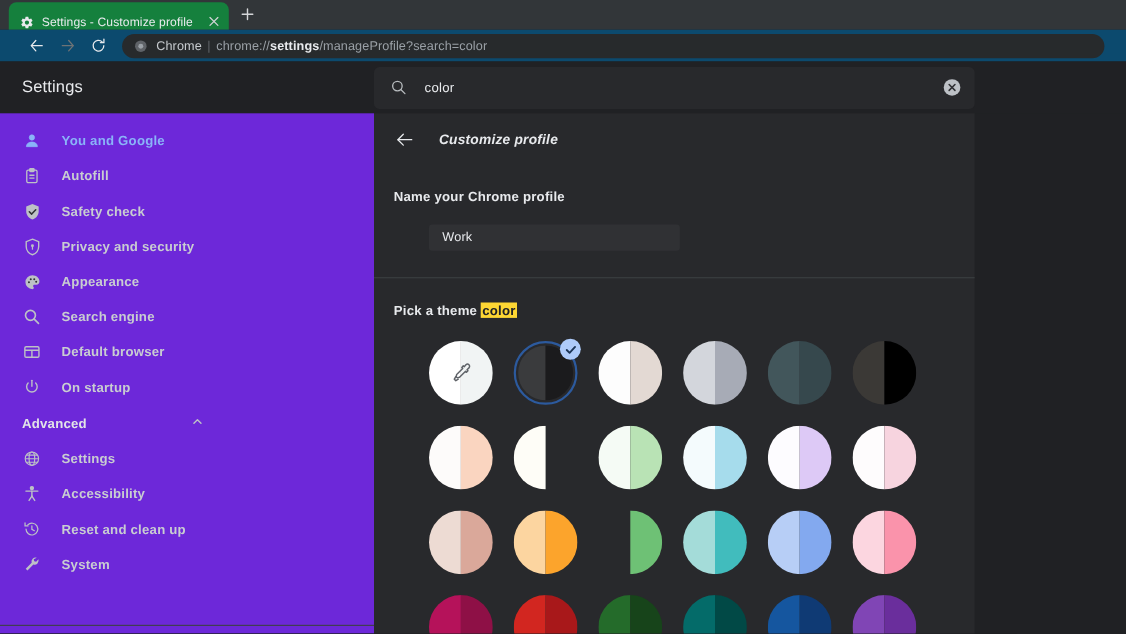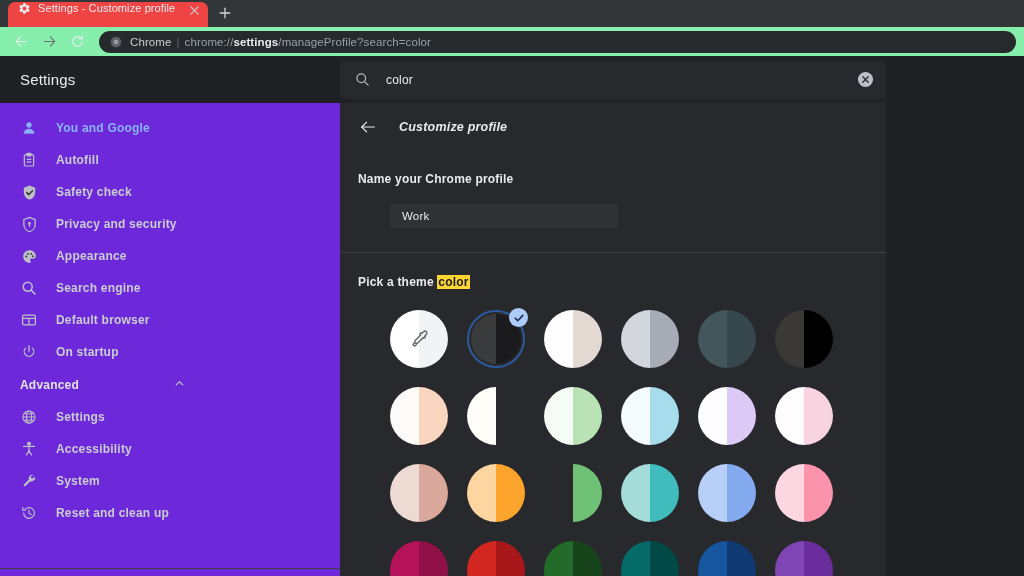--- a/index.html
+++ b/index.html
@@ -12,34 +12,34 @@
 
   
   .browser { width: 1024px; height: 576px; display: flex; flex-direction: column; }
 
   .tabstrip {
     height: 27px; background: #323639;
     display: flex; align-items: flex-end; padding-left: 8px; flex: 0 0 27px;
   }
   .tab {
     height: 25px; min-width: 200px; max-width: 240px;
-    background: #ef4444; border-radius: 7px 7px 0 0;
-    display: flex; align-items: flex-start; padding: 0 6px 0 10px; gap: 7px;
+    background: #15803d; border-radius: 7px 7px 0 0;
+    display: flex; align-items: flex-end; padding: 0 6px 0 10px; gap: 7px;
   }
   .tab-favicon { width: 13px; height: 13px; flex: 0 0 13px; display: flex; align-items: center; justify-content: center; }
   .tab-title {
     font-size: 11px; color: #e8eaed; white-space: nowrap; overflow: hidden;
     text-overflow: ellipsis; flex: 1 1 auto; letter-spacing: .1px;
   }
   .tab-close { width: 16px; height: 16px; flex: 0 0 16px; display: flex; align-items: center; justify-content: center; border-radius: 50%; }
   .newtab { width: 26px; height: 26px; display: flex; align-items: center; justify-content: center; margin-left: 4px; margin-bottom: 1px; }
 
   .toolbar {
-    height: 29px; background: #86efac; display: flex; align-items: center;
-    padding: 0 8px; gap: 2px; flex: 0 0 29px;
+    height: 29px; background: #0c4a6e; display: flex; align-items: center;
+    padding: 0 20px; gap: 2px; flex: 0 0 29px;
   }
   .navbtn { width: 26px; height: 26px; display: flex; align-items: center; justify-content: center; border-radius: 50%; }
   .omnibox {
     flex: 1 1 auto; height: 22px; background: #272a2c; border-radius: 11px;
     display: flex; align-items: center; padding: 0 10px; gap: 8px; margin-left: 7px;
   }
   .omni-icon { width: 13px; height: 13px; flex: 0 0 13px; display: flex; align-items: center; justify-content: center; }
   .omni-text { font-size: 11.5px; color: #9aa0a6; white-space: nowrap; letter-spacing: .1px; }
   .omni-text b { color: #e8eaed; font-weight: 700; }
   .omni-scheme { color: #9aa0a6; }
@@ -331,36 +331,36 @@
                 <line x1="10" y1="6.8" x2="10" y2="13"></line>
                 <line x1="10" y1="12.6" x2="6.8" y2="17.4"></line>
                 <line x1="10" y1="12.6" x2="13.2" y2="17.4"></line>
               </svg>
           </span>
           <span>Accessibility</span>
         </div>
 
         <div class="nav-item">
           <span class="nav-icon">
-            <svg width="16" height="16" viewBox="0 0 20 20" fill="#bdc1c6">
-                <path d="M15.6 2.6a4.6 4.6 0 00-5.9 5.7L3 15l2 2 6.7-6.7a4.6 4.6 0 005.7-5.9l-2.6 2.6-2.1-.6-.6-2.1z"></path>
-              </svg>
-          </span>
-          <span>System</span>
-        </div>
-
-        <div class="nav-item">
-          <span class="nav-icon">
             <svg width="16" height="16" viewBox="0 0 20 20" fill="none" stroke="#bdc1c6" stroke-width="1.4" stroke-linecap="round">
                 <path d="M3.3 10a6.7 6.7 0 1 0 2-4.8"></path>
                 <polyline points="2.2,3 2.2,6.4 5.6,6.4"></polyline>
                 <polyline points="10,6.4 10,10.2 12.8,11.8"></polyline>
               </svg>
           </span>
           <span>Reset and clean up</span>
+        </div>
+
+        <div class="nav-item">
+          <span class="nav-icon">
+            <svg width="16" height="16" viewBox="0 0 20 20" fill="#bdc1c6">
+                <path d="M15.6 2.6a4.6 4.6 0 00-5.9 5.7L3 15l2 2 6.7-6.7a4.6 4.6 0 005.7-5.9l-2.6 2.6-2.1-.6-.6-2.1z"></path>
+              </svg>
+          </span>
+          <span>System</span>
         </div>
 
         <div class="sidebar-divider"></div>
       </nav>
 
       <div class="content">
         <div class="card">
 
           <div class="card-head">
             <span class="back-icon">

